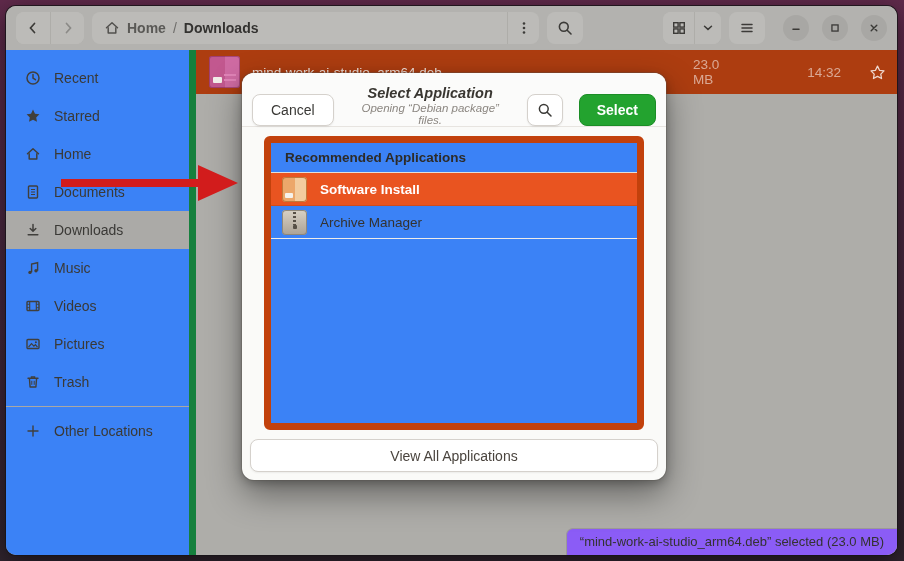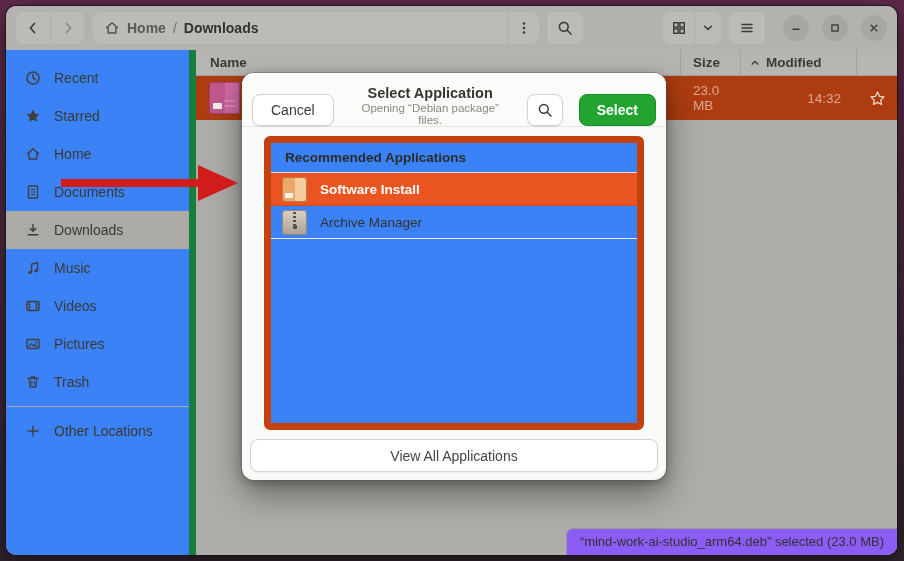--- a/index.html
+++ b/index.html
@@ -75,21 +75,21 @@
   
   .dialog {
     position:absolute; left:236px; top:67px; width:424px; height:407px;
     background:#fafaf8; border-radius:12px; z-index:50;
     box-shadow:0 0 0 1px rgba(90,85,80,.35), 0 14px 34px rgba(0,0,0,.42), 0 3px 10px rgba(0,0,0,.25);
     display:flex; flex-direction:column;
   }
   .dialog-header { flex:none; height:54px; display:flex; align-items:flex-end; padding:0 10px; gap:16px; background:#fbfbfa; border-bottom:1px solid #e7e4e0; border-radius:12px 12px 0 0; }
   .btn-light { height:32px; padding:0 18px; background:#fff; border:1px solid #d5d1cc; border-radius:8px; font-size:14px; color:#3a3936; box-shadow:0 1px 2px rgba(0,0,0,.07); }
   .btn-dsearch { width:36px; padding:0; display:flex; align-items:center; justify-content:center; color:#3a3936; }
-  .title-block { flex:1; text-align:center; overflow:hidden; }
+  .title-block { flex:1; text-align:center; overflow:hidden;font-style:italic; }
   .d-title { font-weight:bold; font-size:14.5px; color:#393631; }
   .d-sub { font-size:11.5px; color:#8b8680; margin-top:1px; }
   .btn-select { height:32px; padding:0 17px; background:#23a32f; border:1px solid #1b8d26; border-radius:8px; color:#fff; font-weight:bold; font-size:14px; }
   .dialog-body { position:relative; flex:1; border-radius:0 0 12px 12px; }
   .applist { position:absolute; left:22px; right:22px; top:9px; bottom:50px; background:#3b82f6; border:7px solid #c2410c; border-radius:6px; overflow:hidden; }
   .applist-header { height:30px; display:flex; align-items:center; padding:0 14px; font-weight:bold; font-size:13.5px; color:#2d2b28; border-bottom:1px solid #e2dfdb; }
   .app-row { height:33px; display:flex; align-items:center; gap:13px; padding:0 8px; font-size:13.5px; color:#34322f; border-bottom:1px solid #eeece9; }
   .app-row.selected { background:#E95420; color:#fff; border-bottom-color:#d14c1c;font-weight:bold; }
   .app-icon { flex:none; width:25px; height:25px; margin-left:3px; border-radius:4px; position:relative; }
   .icon-swinstall { background:linear-gradient(90deg,#eca76a 0 50%,#f3cc9e 50% 100%); box-shadow:inset 0 0 0 1px #c07a3a; }
@@ -260,35 +260,20 @@
       <div class="side-sep"></div>
       <div class="side-item">
         <svg width="16" height="16" viewBox="0 0 16 16">
             <path d="M8 3v10M3 8h10" stroke="currentColor" stroke-width="1.4" stroke-linecap="round"></path>
           </svg>
         <span>Other Locations</span>
       </div>
     </div>
 
     <div class="main">
-      <div class="listheader">
-        <div class="hcol hcol-name">
-            <span>Name</span>
-          </div>
-        <div class="hcol hcol-size">
-            <span>Size</span>
-          </div>
-        <div class="hcol hcol-mod">
-          <svg width="12" height="12" viewBox="0 0 16 16">
-              <path d="M3.5 10l4.5-4 4.5 4" fill="none" stroke="currentColor" stroke-width="1.8"></path>
-            </svg>
-          <span>Modified</span>
-        </div>
-        <div class="hcol hcol-star"></div>
-      </div>
       <div class="filerow">
         <div class="fcell-name">
           <div class="deb-icon">
               <div class="line1"></div>
               <div class="line2"></div>
               <div class="chip"></div>
             </div>
           <span>mind-work-ai-studio_arm64.deb</span>
         </div>
         <div class="fcell-size">23.0 MB</div>

